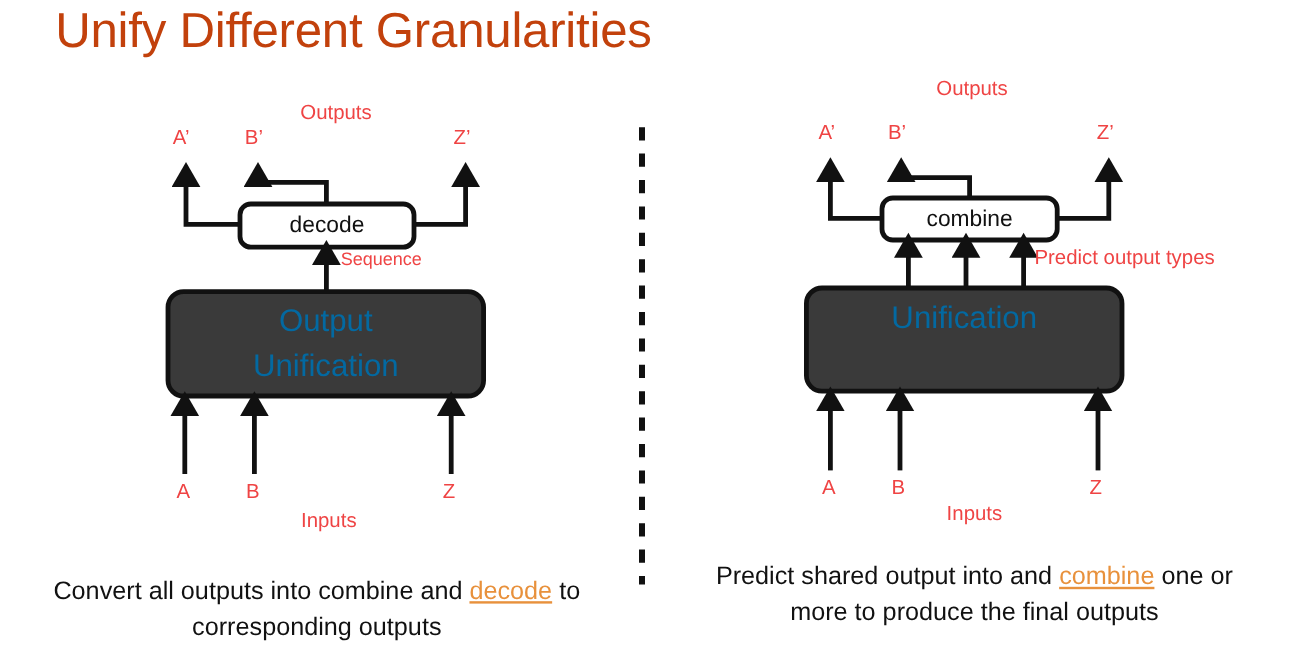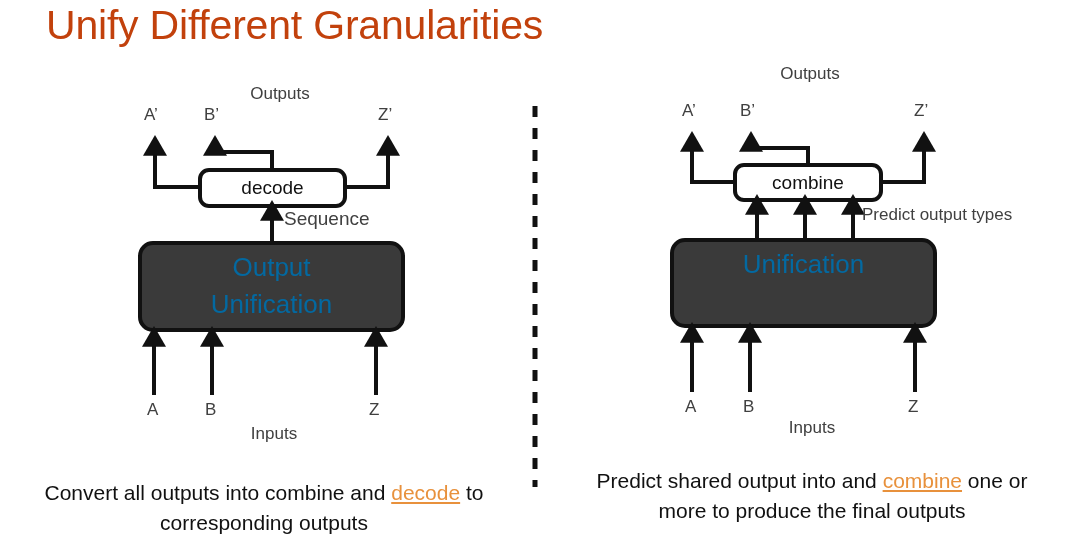--- a/index.html
+++ b/index.html
@@ -35,31 +35,31 @@
     top: 0;
     width: 1080px;
     height: 551px;
   }
 
   
   .fig-label {
     position: absolute;
     font-family: "Liberation Sans", sans-serif;
     white-space: nowrap;
-    color: #404040;
+    color: #ef4444;
   }
   .lbl-outputs, .lbl-inputs {
     font-size: 17px;
     text-align: center;
   }
   .lbl-node {
     font-size: 17px;
   }
   .lbl-term {
-    font-size: 19px;
+    font-size: 15px;
   }
   .lbl-side {
     font-size: 17px;
   }
   .box-text {
     position: absolute;
     color: #0369a1;
     font-size: 26px;
     line-height: 1.42;
     text-align: center;

